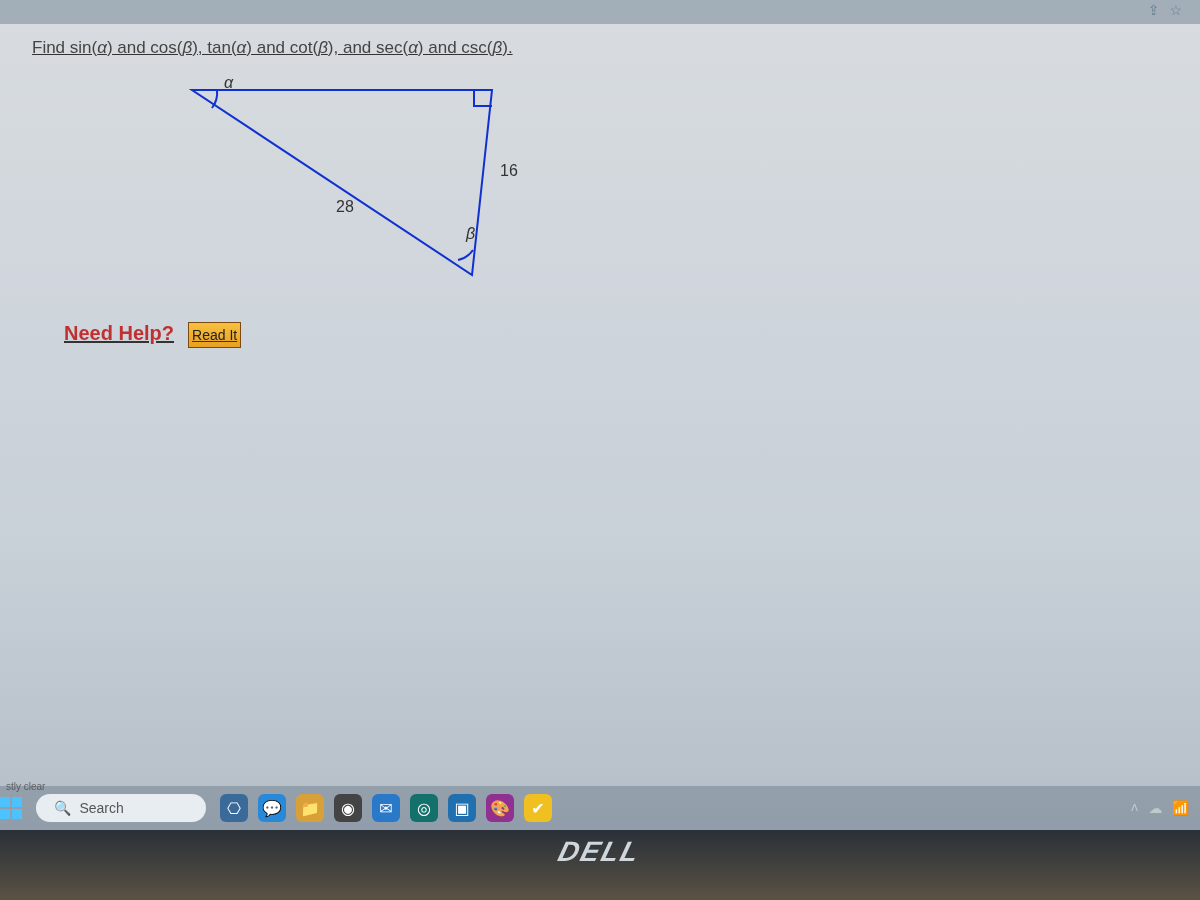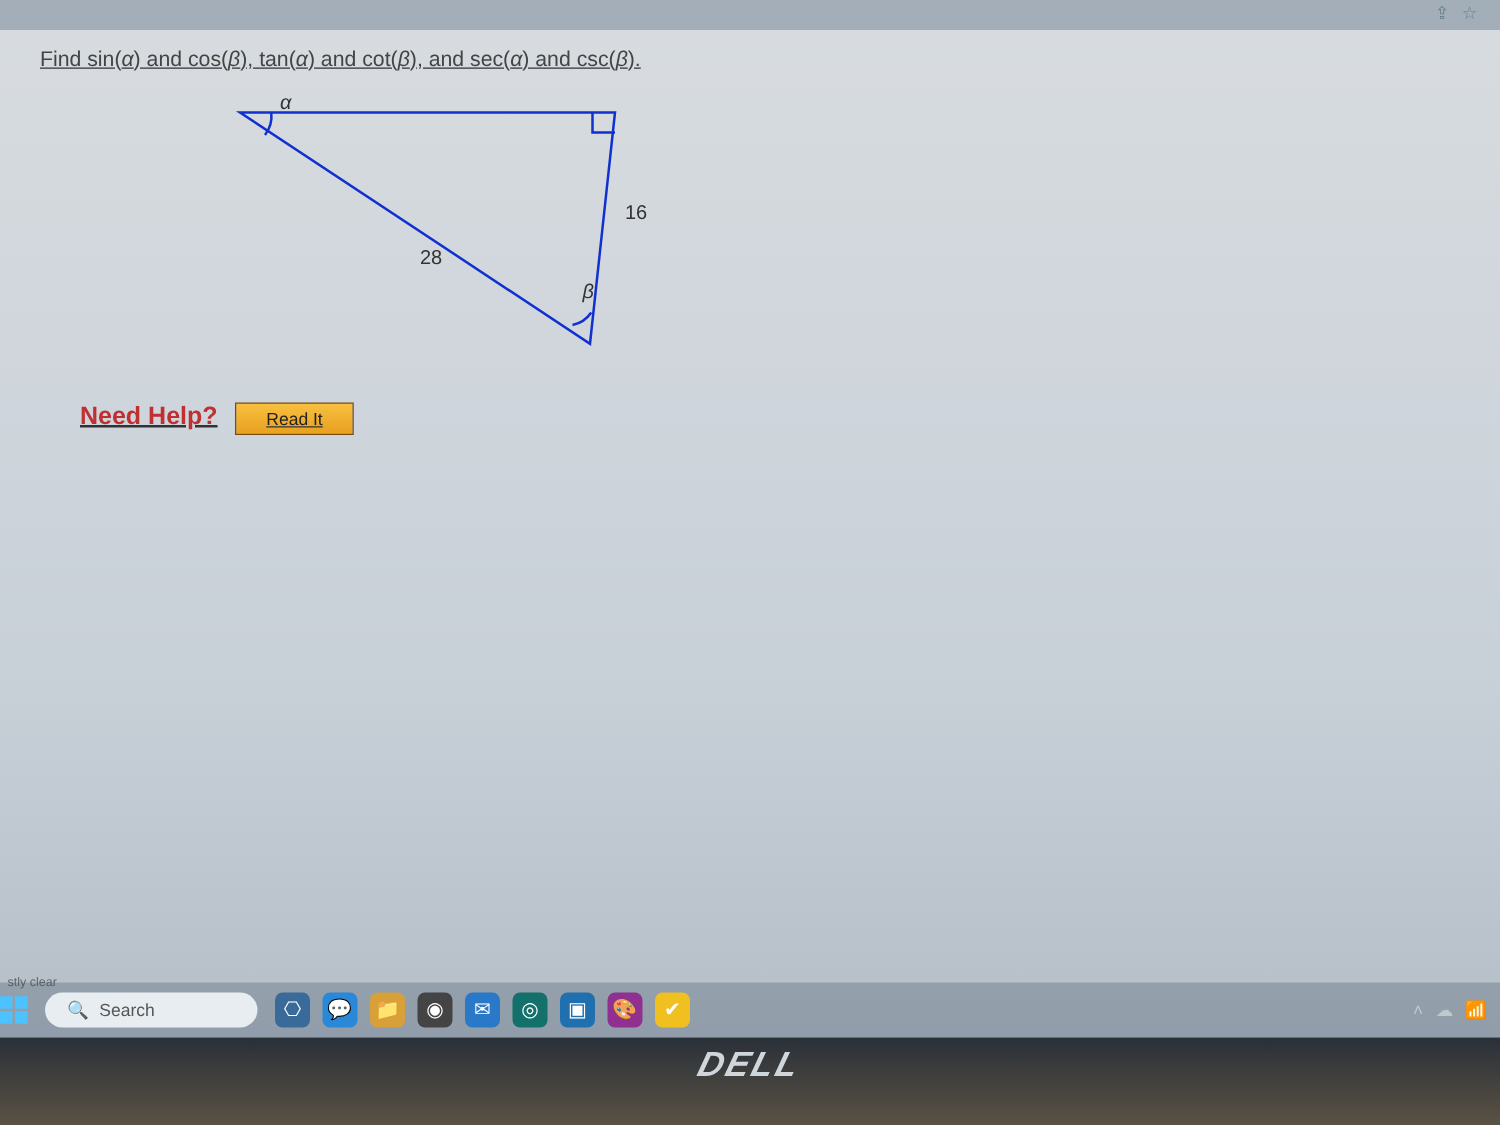--- a/index.html
+++ b/index.html
@@ -40,21 +40,21 @@
   .answer-input {
     width: 140px; height: 34px; border:1px solid #888; background:#f6f8fa;
     padding: 4px 6px; font-size: 15px;
   }
   .wrong-mark { color:#c03030; font-size:22px; font-weight:bold; }
   .need-help { margin-top: 2px; margin-left: 32px; display:flex; align-items:flex-start; gap:14px;}
   .need-help-label { color:#c03030; font-size:20px; font-weight:bold; }
   .read-it-btn {
     background: linear-gradient(180deg,#f8c040,#e8a020);
     border:1px solid #7a4a10; color:#222;
-    padding: 4px 24px; font-size:14px; cursor:pointer;
+    padding: 4px 3px; font-size:14px; cursor:pointer;
   }
   .footer-status {
     position:absolute; left:0; bottom:108px; font-size:10px; color:#666;
     padding-left:6px;
   }
   .taskbar {
     position:absolute; left:0; right:0; bottom:70px; height:44px;
     background: rgba(40,60,80,0.25);
     display:flex; align-items:center; justify-content:center; gap:14px;
   }

